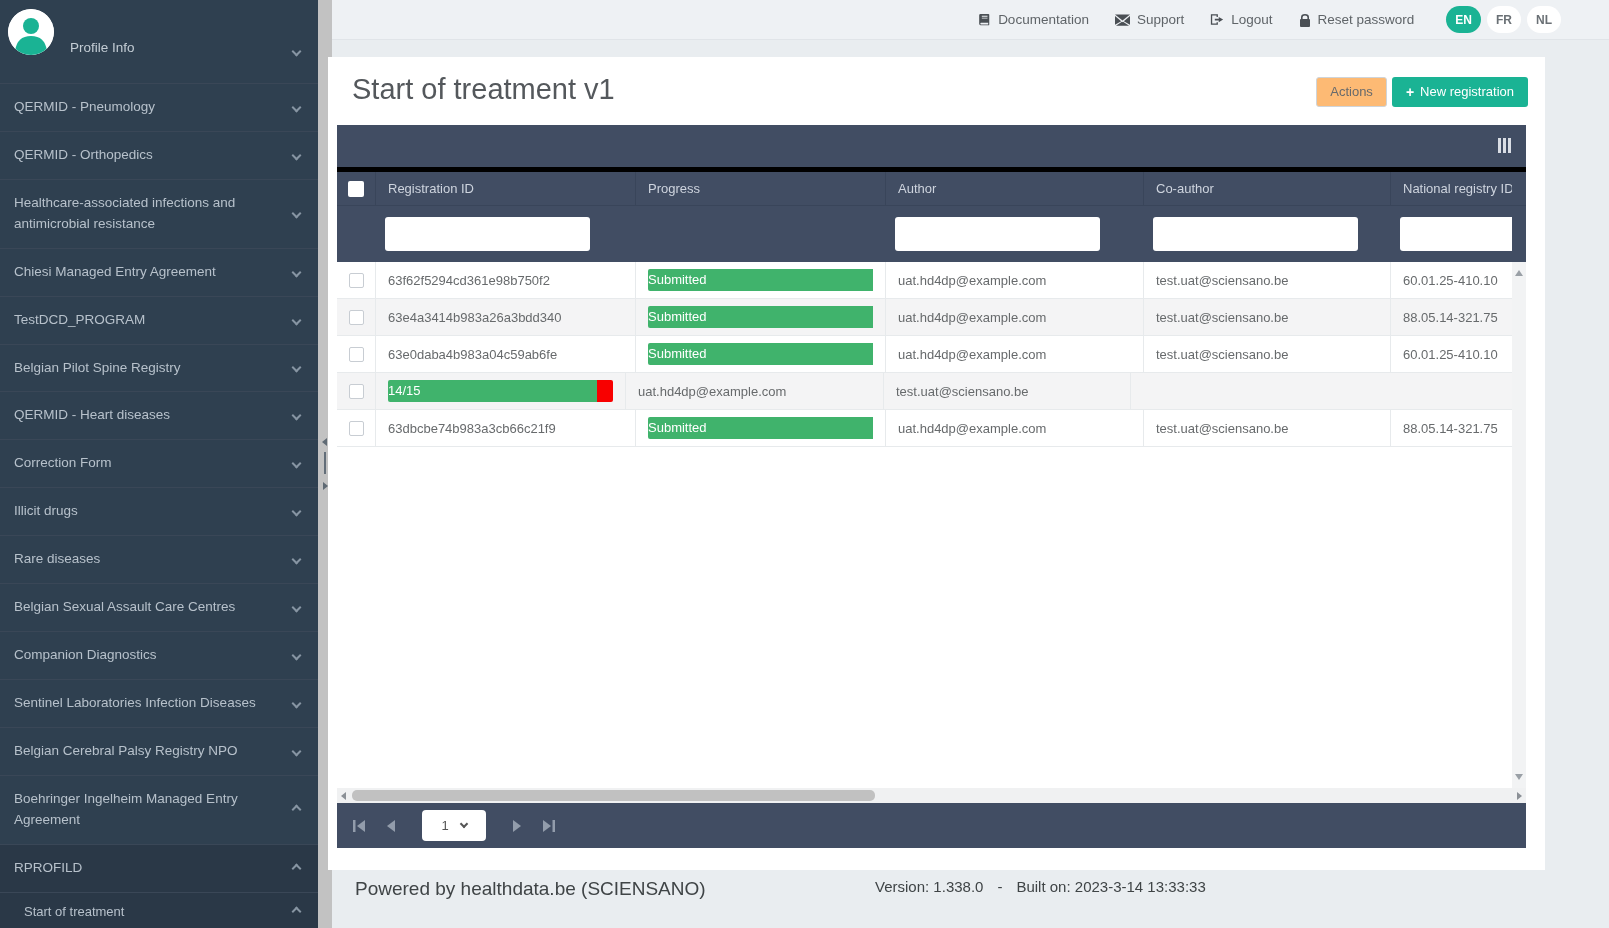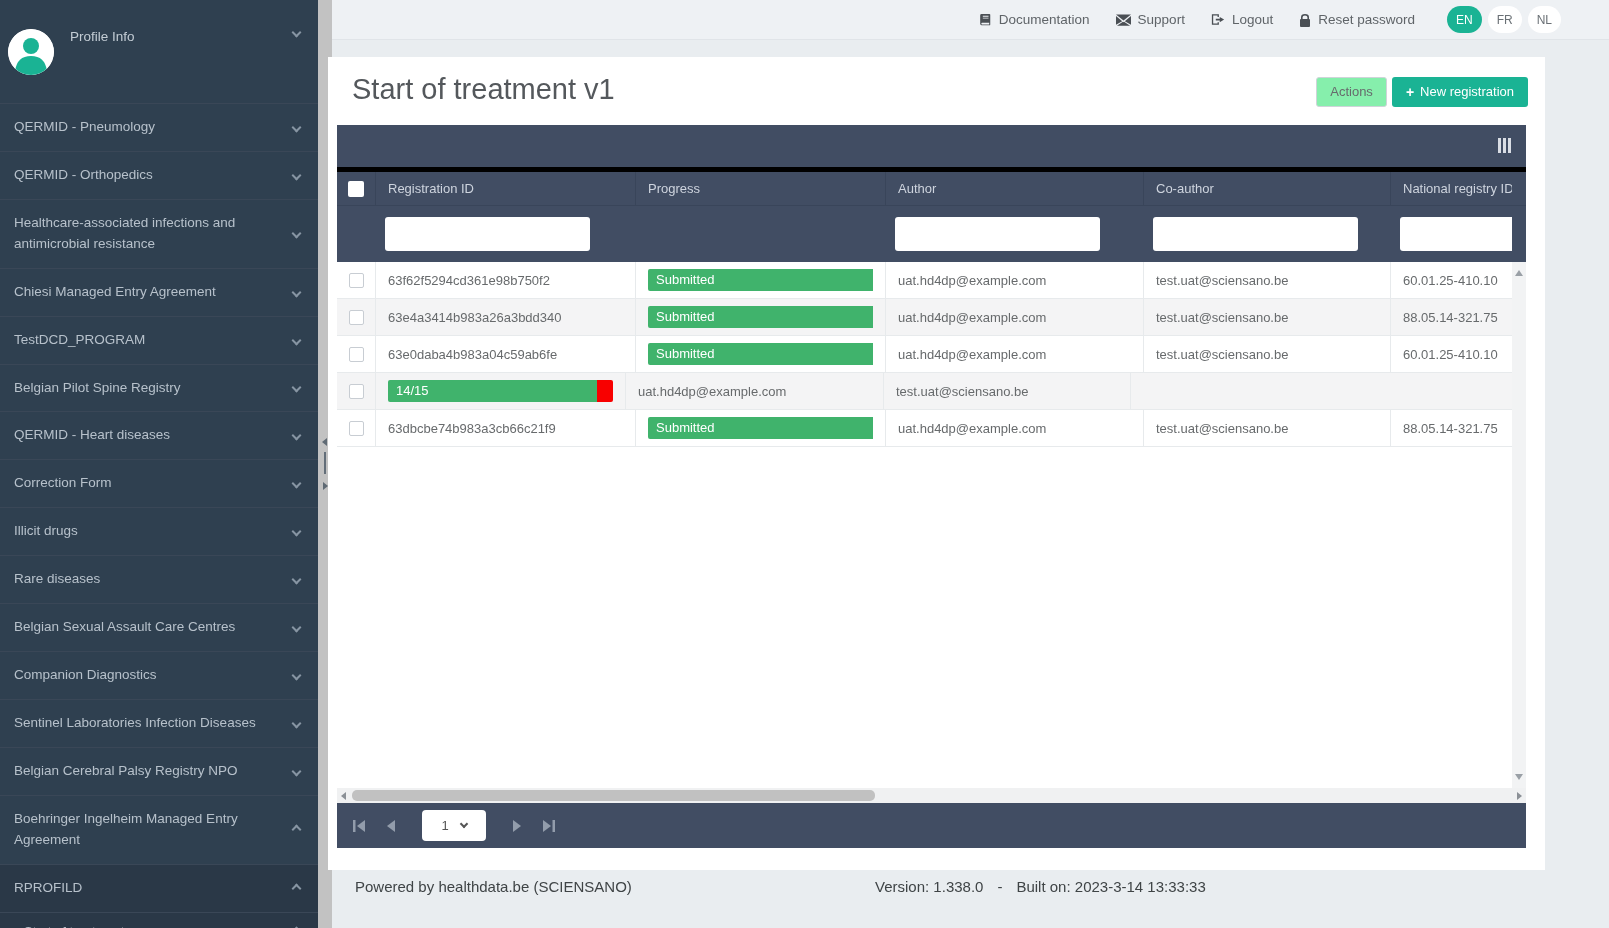--- a/index.html
+++ b/index.html
@@ -6,21 +6,21 @@
   html,body { width:1609px; height:928px; }
   body {
     position:relative; overflow:hidden;
     background:#e9edf0;
     font-family:"Liberation Sans", sans-serif;
     color:#676a6c; font-size:13px;
   }
 
   
   .sidebar { position:absolute; left:0; top:0; width:318px; height:928px; background:#2f4050; overflow:hidden; }
-  .profile { display:flex; align-items:flex-start; padding:29px 18px 28px 8px; cursor:pointer; }
+  .profile { display:flex; align-items:flex-end; padding:9px 18px 28px 8px; cursor:pointer; }
   .avatar { width:46px; height:46px; border-radius:50%; background:#fff; overflow:hidden; flex:0 0 46px; }
   .avatar svg { display:block; }
   .profile-label { flex:1; margin-left:16px; color:#c3ccd4; font-size:13.5px; }
   .chev { width:7px; height:7px; border-right:2px solid #8795a3; border-bottom:2px solid #8795a3;
           transform:rotate(45deg); display:inline-block; flex:0 0 auto; }
   .chev.up { transform:rotate(-135deg); }
   .nav-item { display:flex; align-items:center; justify-content:space-between; gap:10px;
               padding:13px 18px 13px 14px; border-top:1px solid #3a4757; cursor:pointer;
               color:#b7c1cb; font-size:13.5px; line-height:1.55; }
   .nav-item .nav-label { flex:1; }
@@ -36,31 +36,31 @@
       border-top:4px solid transparent; border-bottom:4px solid transparent; border-left:5px solid #5f6a74; }
 
   
   .topbar { position:absolute; left:332px; top:0; right:0; height:40px; background:#eef1f4;
             border-bottom:1px solid #e0e4e8; display:flex; align-items:center;
             justify-content:flex-end; gap:26px; padding-right:48px; }
   .top-link { display:flex; align-items:center; gap:7px; color:#5f6468; font-size:13.5px; cursor:pointer; }
   .top-link svg { display:block; }
   .lang-group { display:flex; gap:6px; margin-left:6px; }
   .lang-pill { min-width:32px; height:27px; border-radius:14px; display:flex; align-items:center;
-               justify-content:center; padding:0 9px; font-size:12px; background:#fff; color:#6a7075; cursor:pointer; }
+               justify-content:center; padding:0 9px; font-size:12px; background:#fff; color:#6a7075; cursor:pointer;font-weight:bold; }
   .lang-pill.active { background:#1ab394; color:#fff; }
 
   
   .card { position:absolute; left:328px; top:57px; width:1217px; height:813px; background:#fff; }
   .card-head { position:relative; height:68px; }
   .page-title { position:absolute; left:24px; top:16px; font-size:29px; font-weight:300; color:#54585c; }
   .head-buttons { position:absolute; right:17px; top:20px; display:flex; gap:5px; }
   .btn { font-size:13px; border-radius:3px; padding:5px 13px; cursor:pointer; line-height:1.3;
          display:flex; align-items:center; gap:6px; border:1px solid transparent; }
-  .btn-default { background:#86efac; border-color:#cfd4d9; color:#676a6c; }
+  .btn-default { background:#fdba74; border-color:#cfd4d9; color:#676a6c; }
   .btn-primary { background:#1ab394; color:#fff; }
   .btn-primary .plus { font-weight:bold; font-size:14px; }
 
   
   .grid { position:absolute; left:9px; top:68px; width:1189px; height:723px; }
   .grid-toolbar { height:42px; background:#414d63; position:relative; }
   .cols-icon { position:absolute; right:12px; top:13px; width:16px; height:16px; display:flex; gap:2px; cursor:pointer; }
   .cols-icon i { width:3px; height:15px; background:#d9dde4; display:block; }
 
   .hdr-row, .filter-row, .body-row { display:flex; }
@@ -85,21 +85,21 @@
   .body-row { height:37px; border-bottom:1px solid #e7eaec; align-items:center; background:#fff; }
   .body-row.alt { background:#f4f4f5; }
   .body-cell { padding:0 12px; font-size:13px; color:#676a6c; white-space:nowrap; overflow:hidden;
                border-left:1px solid #e7eaec; height:100%; display:flex; align-items:center; }
   .body-cell:first-child { border-left:none; justify-content:center; padding:0; }
   .checkbox { width:15px; height:15px; background:#fff; border:1px solid #c8cdd3; border-radius:2px; cursor:pointer; }
   .checkbox.header { border:none; width:16px; height:16px; }
 
   .pbar { display:flex; width:100%; height:22px; }
   .pgreen { background:#40b36c; height:100%; border-radius:2px 0 0 2px; overflow:hidden; }
-  .pgreen .plabel { display:block; color:#fff; font-size:13px; line-height:22px; padding-left:8px;
+  .pgreen .plabel { display:block; color:#fff; font-size:13px; line-height:22px; 
                     font-style:normal; white-space:nowrap; }
   .pred { background:#f80000; height:100%; border-radius:0 2px 2px 0; }
 
   
   .vscroll { position:absolute; right:0; top:137px; width:14px; height:526px; background:#f2f3f4; }
   .vscroll .up { position:absolute; left:3px; top:8px; width:0; height:0;
       border-left:4px solid transparent; border-right:4px solid transparent; border-bottom:6px solid #9aa0a6; }
   .vscroll .down { position:absolute; left:3px; bottom:8px; width:0; height:0;
       border-left:4px solid transparent; border-right:4px solid transparent; border-top:6px solid #9aa0a6; }
 
@@ -113,21 +113,21 @@
 
   
   .pager { height:45px; background:#414d63; display:flex; align-items:center; gap:20px; padding-left:16px; }
   .pg-ic { display:flex; align-items:center; cursor:pointer; }
   .pg-ic svg { display:block; }
   .page-select { width:64px; height:31px; background:#fff; border-radius:4px; display:flex; align-items:center;
                  justify-content:center; gap:12px; color:#555; cursor:pointer; margin:0 6px; }
   .page-select .chev { border-color:#555; width:6px; height:6px; margin-top:-3px; }
 
   
-  .powered { position:absolute; left:355px; top:878px; font-size:15px; color:#3f4446; }
+  .powered { position:absolute; left:355px; top:878px; font-size:19px; color:#3f4446; }
   .version-group { position:absolute; left:875px; top:878px; font-size:15px; color:#3f4446; display:flex; gap:14px; }
 </style>
 </head>
 <body>
 
 <aside class="sidebar">
   <div class="profile">
     <span class="avatar">
       <svg width="46" height="46" viewBox="0 0 46 46">
         <circle cx="23" cy="23" r="23" fill="#ffffff"></circle>

